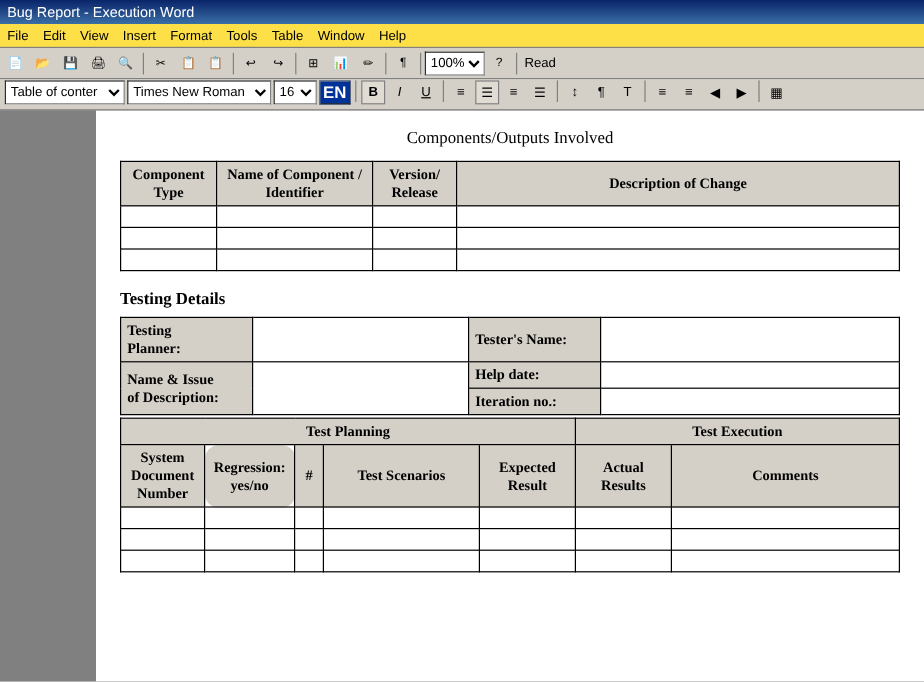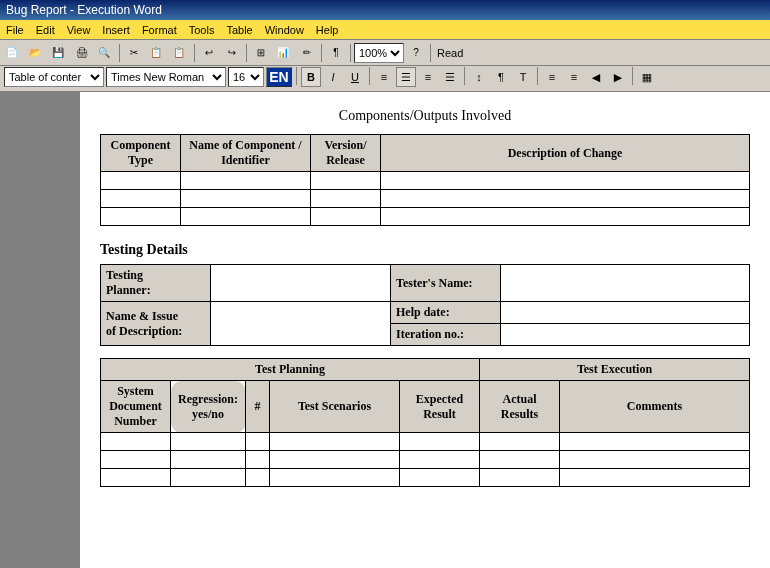--- a/index.html
+++ b/index.html
@@ -178,21 +178,21 @@
       font-weight: bold;
       font-size: 12px;
       vertical-align: middle;
     }
     .testing-value {
       background: white;
       font-size: 12px;
     }
 
     .test-planning-section {
-      margin-top: 12px;
+      margin-top: 2px;
     }
     .span-header {
       background: #d4d0c8;
       font-weight: bold;
       text-align: center;
       font-size: 12px;
     }
   </style>
 </head>
 <body>

